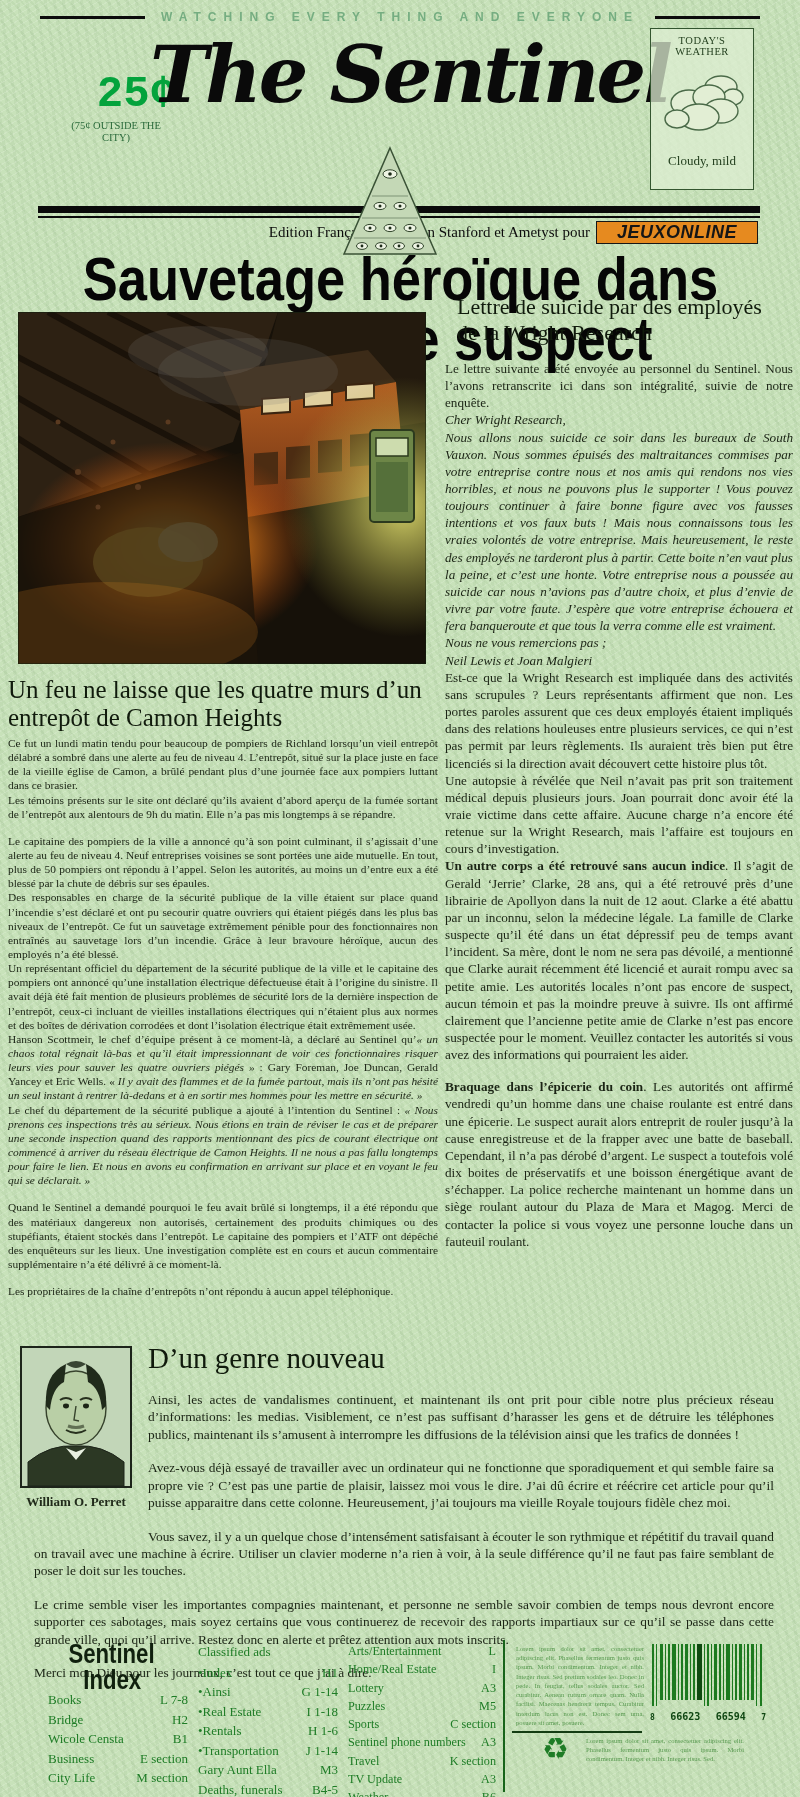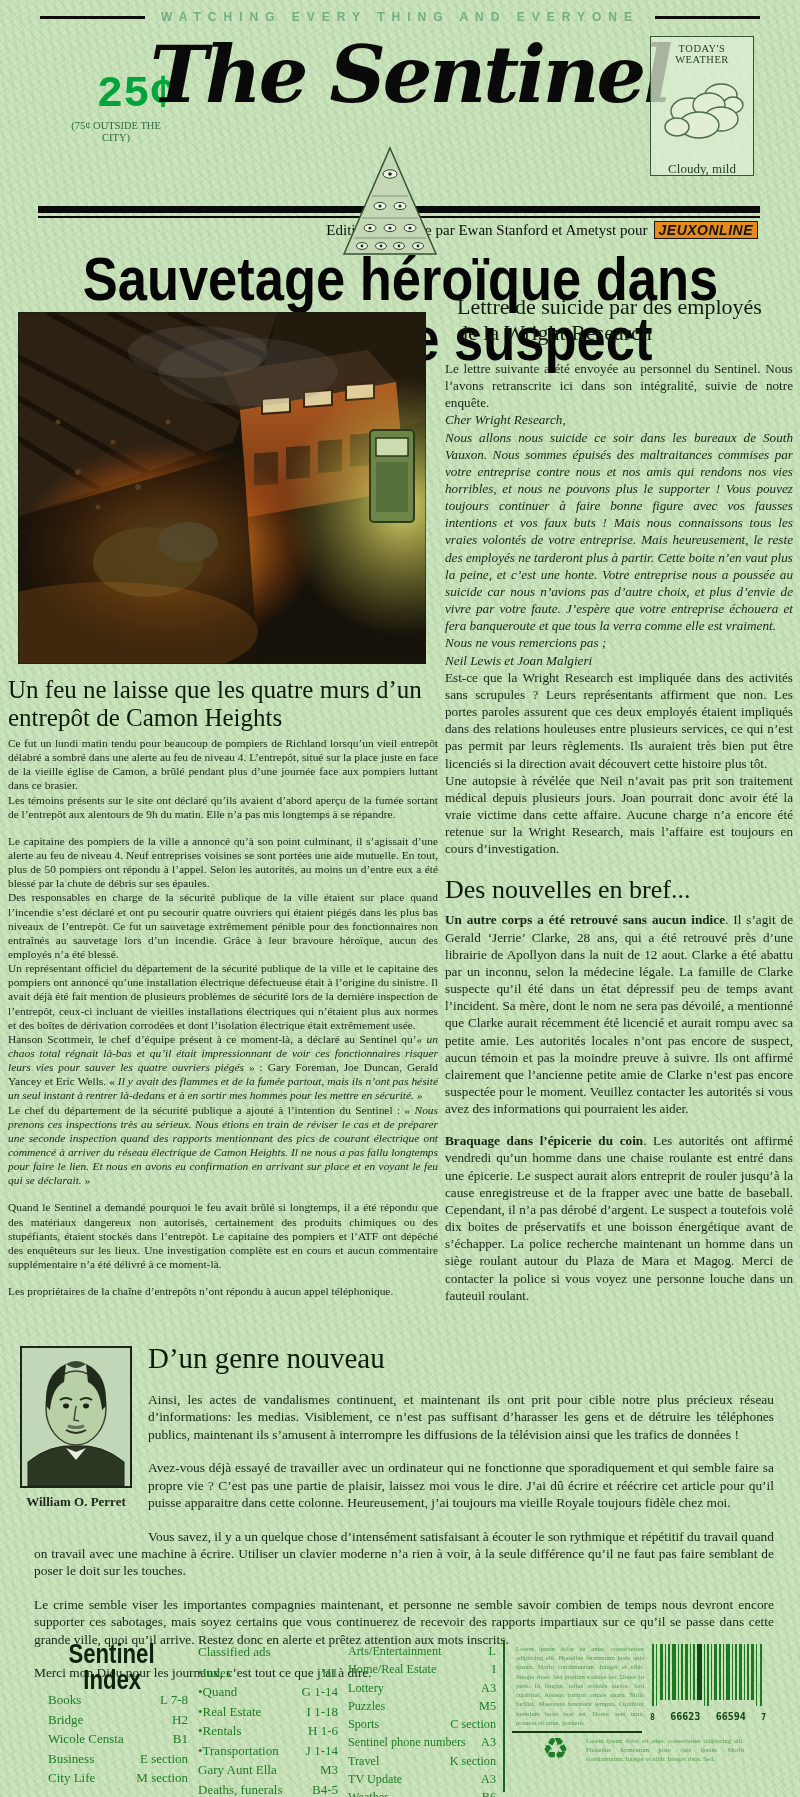--- a/index.html
+++ b/index.html
@@ -16,34 +16,34 @@
   .tagline-row{position:absolute;top:10px;left:40px;right:40px;display:flex;align-items:center;gap:16px;justify-content:space-between;}
   .tagline-rule{flex:1;height:3px;background:#0c0c0c;}
   .tagline-text{font-family:"Liberation Sans",sans-serif;font-weight:bold;font-size:12px;
     letter-spacing:7px;color:#75ad81;white-space:nowrap;}
   .price{position:absolute;top:72px;left:56px;width:120px;text-align:center;}
   .price-amount{font-family:Liberation Mono, monospace;font-weight:bold;font-size:44px;line-height:1;color:#04a33c;text-align:right;}
   .price-note{margin-top:4px;font-size:10.5px;color:#2c6b3c;line-height:1.15;}
   .masthead-title{position:absolute;top:34px;left:150px;width:490px;text-align:center;
     font-family:"DejaVu Serif",serif;font-style:italic;font-weight:bold;font-size:78px;
     line-height:1.05;color:#0a0a0a;letter-spacing:-3px;white-space:nowrap;}
-  .weather-box{position:absolute;top:36px;right:46px;width:104px;height:140px;
+  .weather-box{position:absolute;top:28px;right:46px;width:104px;height:162px;
     border:1px solid #33552f;background:rgba(222,238,210,.75);text-align:center;padding-top:6px;box-sizing:border-box;}
   .weather-title{font-size:10.5px;color:#24401f;letter-spacing:.5px;}
   .weather-cloud{margin-top:4px;}
   .weather-value{font-size:13px;color:#24401f;margin-top:2px;}
   .rules{position:absolute;top:206px;left:38px;right:40px;}
   .rule-thick{height:7px;background:#0a0a0a;}
   .rule-thin{height:2px;background:#0a0a0a;margin-top:3px;}
   .pyramid-logo{position:absolute;top:146px;left:342px;width:96px;height:112px;z-index:3;}
   .edition-line{position:absolute;top:221px;right:42px;display:flex;align-items:center;gap:6px;
     font-size:15px;color:#0c0c0c;}
   .jeuxonline-logo{background:#e68a1f;border:1px solid #161616;color:#161616;
     font-family:"Liberation Sans",sans-serif;font-weight:bold;font-style:italic;
-    font-size:14px;padding:0 4px;letter-spacing:.5px;}
+    font-size:18px;padding:0 20px;letter-spacing:.5px;}
   
   .headline{position:absolute;top:250px;left:0;width:800px;text-align:center;
     font-family:"Liberation Sans",sans-serif;font-weight:700;color:#060606;line-height:.98;}
   .headline .hl-line{display:block;font-size:61px;}
   .condensed{display:inline-block;transform:scaleX(.86);transform-origin:center;white-space:nowrap;}
   
   .col-left{position:absolute;top:312px;left:8px;width:430px;}
   .photo{margin-left:10px;width:408px;height:352px;display:block;}
   .left-headline{margin:12px 0 4px 0;font-size:25px;line-height:1.12;color:#101a0c;}
   .body-text p{margin:0;font-size:11.4px;line-height:1.24;text-align:justify;}
@@ -254,21 +254,20 @@
   <div class="col-right">
     <div class="right-headline">
       <span>Lettre de suicide par des employés</span><br>
       <span>de la Wright Research</span>
     </div>
     <div class="rt-body">
       <p>Le lettre suivante a été envoyée au personnel du Sentinel. Nous l’avons retranscrite ici dans son intégralité, suivie de notre enquête.</p>
       <span id="letter-block"><p class="letter noj">Cher Wright Research,</p><p class="letter">Nous allons nous suicide ce soir dans les bureaux de South Vauxon. Nous sommes épuisés des maltraitances commises par votre entreprise contre nous et nos amis qui rendons nos vies horribles, et nous ne pouvons plus le supporter ! Vous pouvez toujours continuer à faire bonne figure avec vos fausses intentions et vos faux buts ! Mais nous connaissons tous les vraies volontés de votre entreprise. Mais heureusement, le reste des employés ne tarderont plus à partir. Cette boite n’en vaut plus la peine, et c’est une honte. Votre entreprise nous a poussée au suicide car nous n’avions pas d’autre choix, et plus d’envie de vivre par votre faute. J’espère que votre entreprise échouera et fera banqueroute et que tous la verra comme elle est vraiment.</p><p class="letter noj">Nous ne vous remercions pas ;</p><p class="letter noj">Neil Lewis et Joan Malgieri</p></span>
       <span id="analysis-block"><p>Est-ce que la Wright Research est impliquée dans des activités sans scrupules ? Leurs représentants affirment que non. Les portes paroles assurent que ces deux employés étaient impliqués dans des relations houleuses entre plusieurs services, ce qui n’est pas permit par leurs règlements. Ils auraient très bien put être licenciés si la direction avait découvert cette histoire plus tôt.</p><p>Une autopsie à révélée que Neil n’avait pas prit son traitement médical depuis plusieurs jours. Joan pourrait donc avoir été la vraie victime dans cette affaire. Aucune charge n’a encore été retenue sur la Wright Research, mais l’affaire est toujours en cours d’investigation.</p></span>
     </div>
-    <div class="briefs-title">Des nouvelles en bref...</div>
     <div id="briefs-list">
         <p class="brief"><b>Un autre corps a été retrouvé sans aucun indice</b><span>. Il s’agit de Gerald ‘Jerrie’ Clarke, 28 ans, qui a été retrouvé près d’une librairie de Apollyon dans la nuit de 12 aout. Clarke a été abattu par un inconnu, selon la médecine légale. La famille de Clarke suspecte qu’il été dans un état dépressif peu de temps avant l’incident. Sa mère, dont le nom ne sera pas dévoilé, a mentionné que Clarke aurait récemment été licencié et aurait rompu avec sa petite amie. Les autorités locales n’ont pas encore de suspect, aucun témoin et pas la moindre preuve à suivre. Ils ont affirmé clairement que l’ancienne petite amie de Clarke n’est pas encore suspectée pour le moment. Veuillez contacter les autorités si vous avez des informations qui pourraient les aider.</span></p>
         <p class="brief"><b>Braquage dans l’épicerie du coin</b><span>. Les autorités ont affirmé vendredi qu’un homme dans une chaise roulante est entré dans une épicerie. Le suspect aurait alors entreprit de rouler jusqu’à la cause enregistreuse et de la frapper avec une batte de baseball. Cependant, il n’a pas dérobé d’argent. Le suspect a toutefois volé dix boites de préservatifs et une boisson énergétique avant de s’échapper. La police recherche maintenant un homme dans un siège roulant autour du Plaza de Mara et Magog. Merci de contacter la police si vous voyez une personne louche dans un fauteuil roulant.</span></p>
       </div>
   </div>
 
   <div class="column-section">
     <div class="portrait-wrap">
       <svg class="portrait" viewBox="0 0 108 138">
         <rect width="108" height="138" fill="#cfe0c4"></rect>
@@ -325,21 +324,21 @@
           <span class="idx-label">City Life</span>
           <span class="idx-ref">M section</span>
         </div>
       </div>
     <div class="idx-col idx-col2">
       <div class="idx-header">Classified ads</div>
       <span id="idx-col2-rows"><div class="idx-row">
             <span class="idx-label">•Index</span>
             <span class="idx-ref">H1</span>
           </div><div class="idx-row">
-            <span class="idx-label">•Quand</span>
+            <span class="idx-label">•Ainsi</span>
             <span class="idx-ref">G 1-14</span>
           </div><div class="idx-row">
             <span class="idx-label">•Real Estate</span>
             <span class="idx-ref">I 1-18</span>
           </div><div class="idx-row">
             <span class="idx-label">•Rentals</span>
             <span class="idx-ref">H 1-6</span>
           </div><div class="idx-row">
             <span class="idx-label">•Transportation</span>
             <span class="idx-ref">J 1-14</span>

